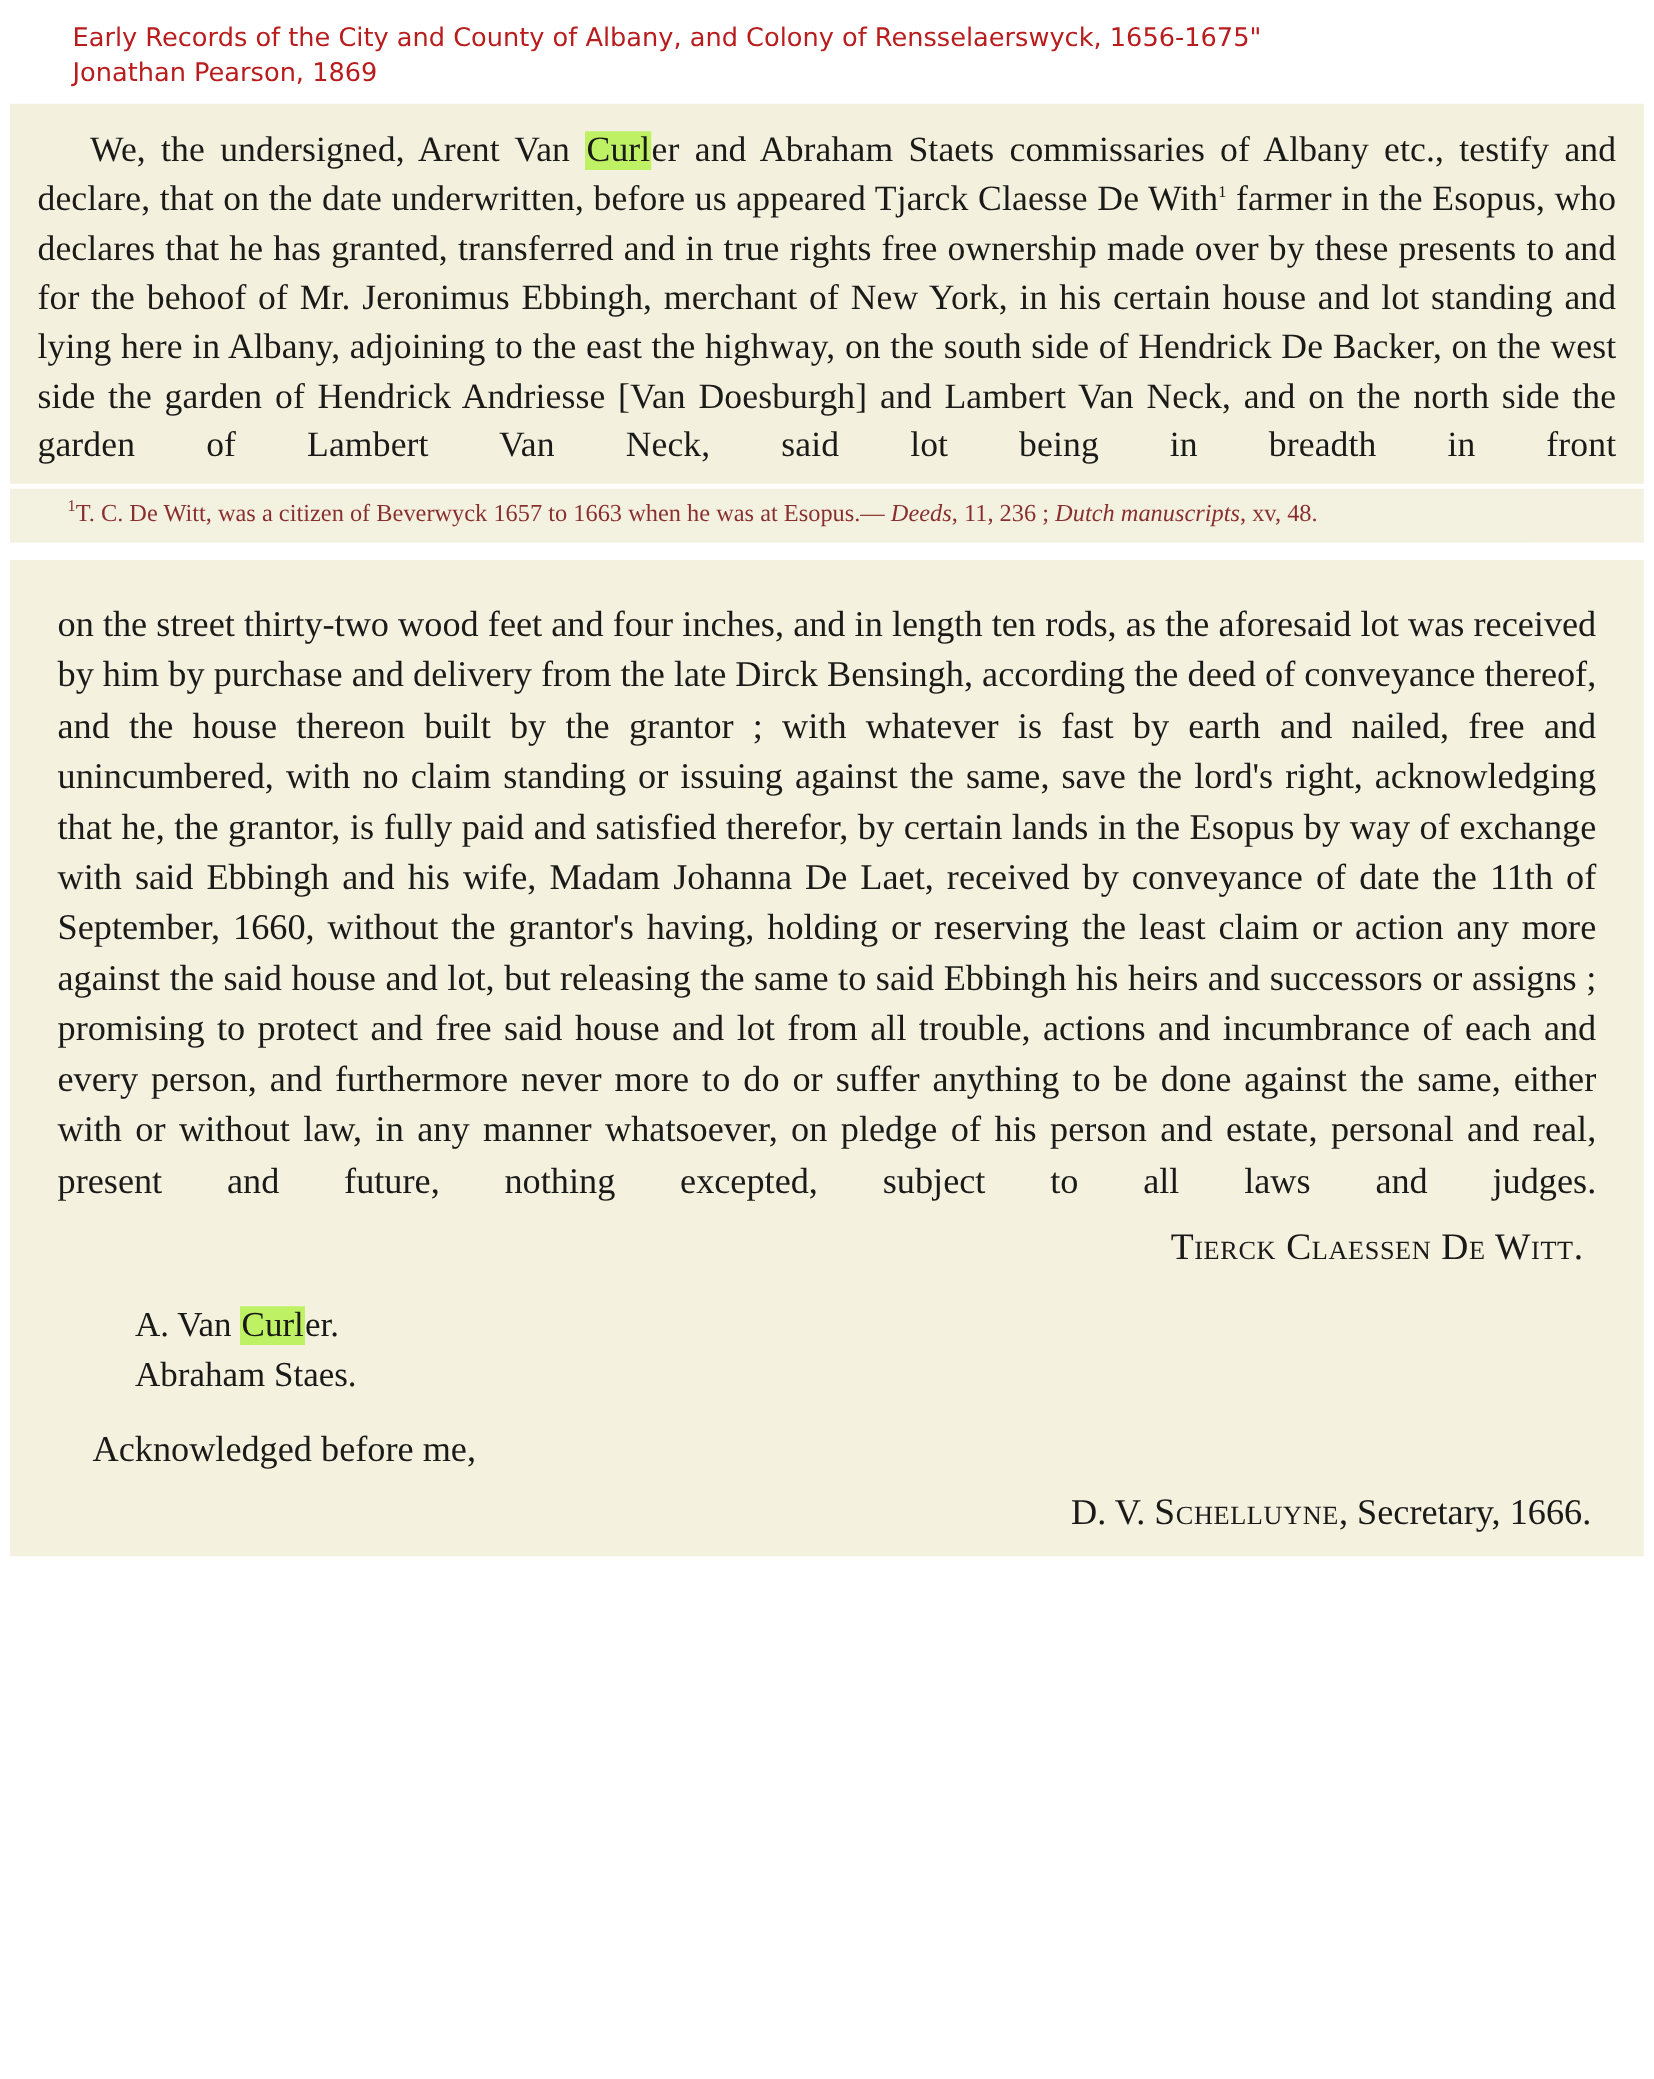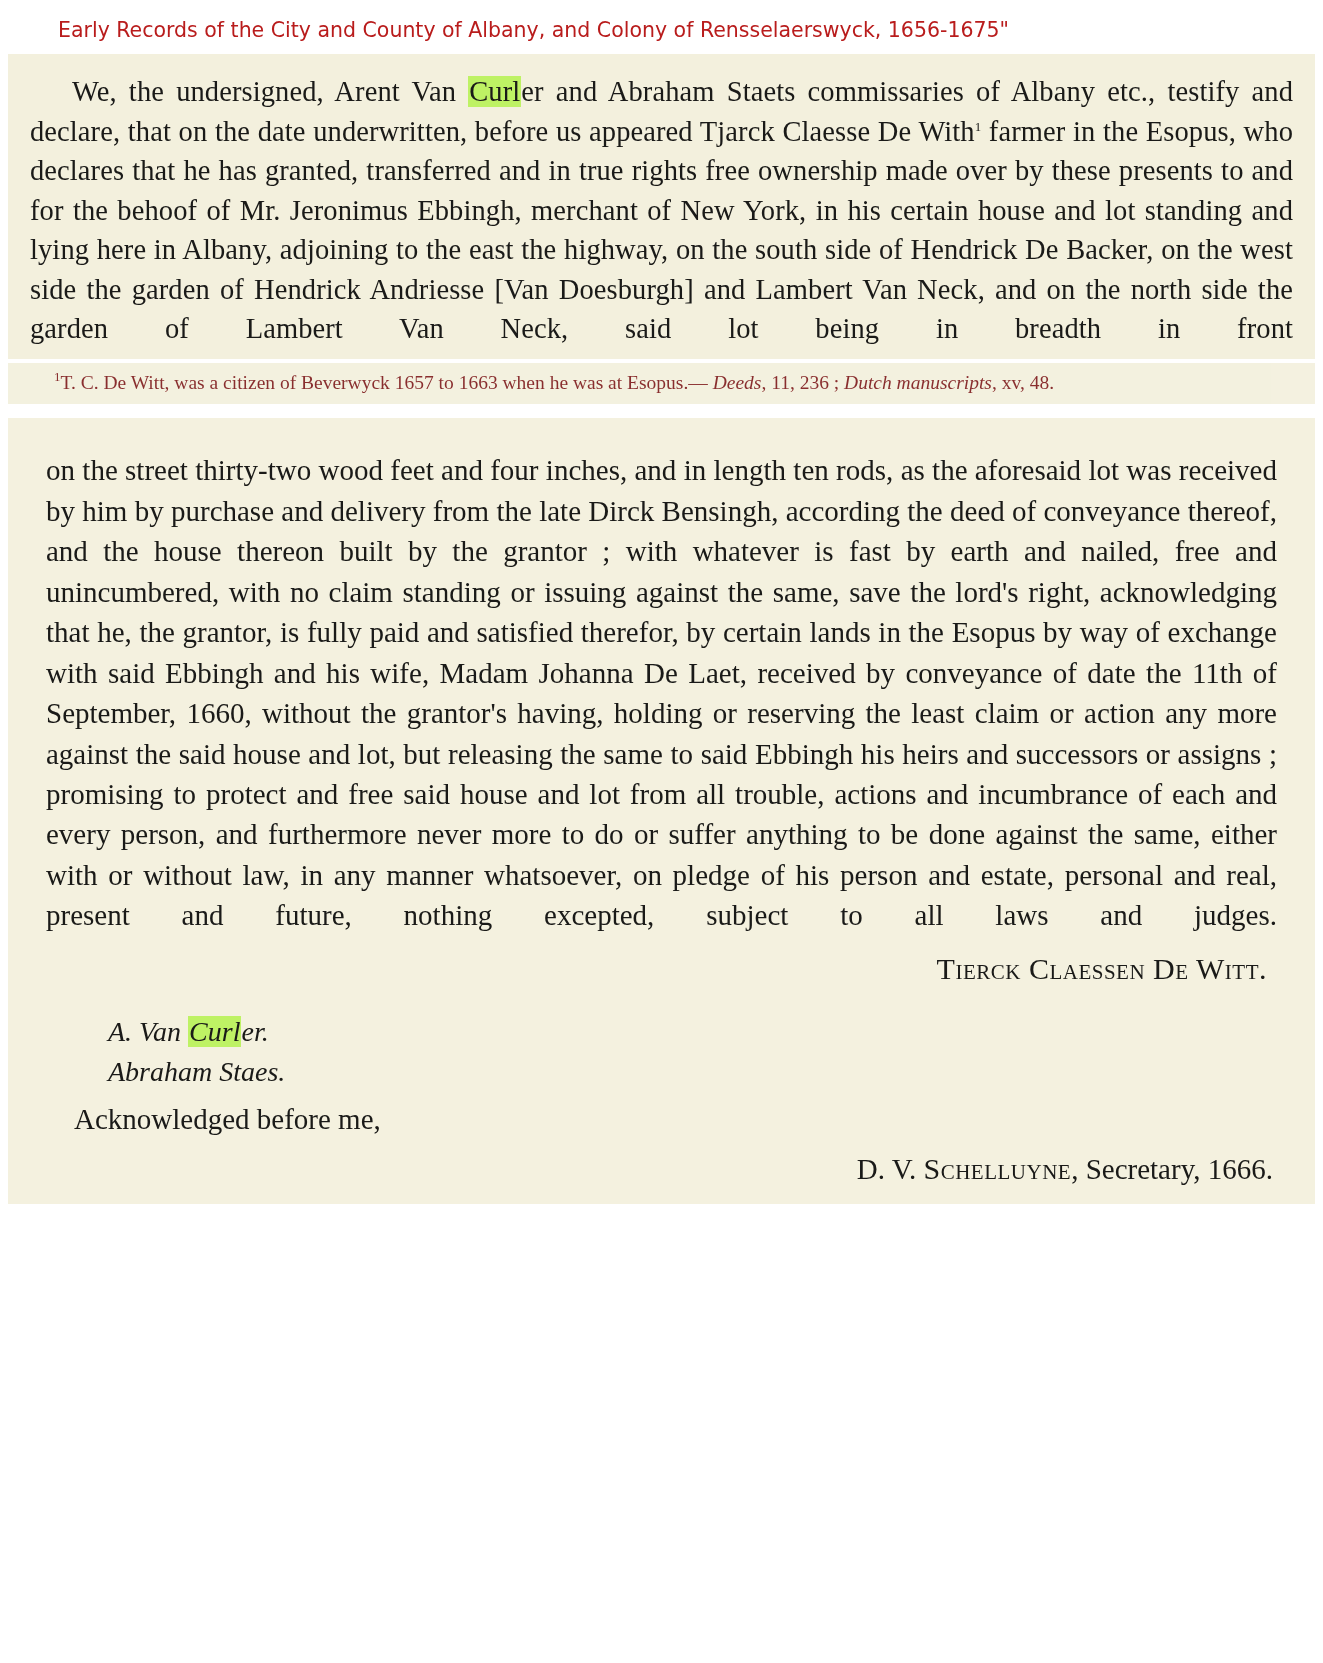--- a/index.html
+++ b/index.html
@@ -101,26 +101,25 @@
     font-family: Liberation Serif, serif;
   }
   .smallcaps {
     font-variant: small-caps;
     font-size: 30px;
     letter-spacing: 0.5px;
   }
   .sig-block {
     margin-top: 26px;
     padding-left: 78px;
-    font-style: italic;
     font-size: 28px;
     line-height: 1.42;
   }
   .ack {
-    margin-top: 12px;
+    margin-top: 23px;
     padding-left: 44px;
     font-size: 29px;
   }
   .final-line {
     margin-top: 16px;
     text-align: right;
     font-size: 29px;
     padding-right: 20px;
   }
 
@@ -139,20 +138,21 @@
     margin: 0 2px;
   }
   .frac .num { display: block; border-bottom: 1.5px solid #1a1a18; padding: 0 2px; }
   .frac .den { display: block; padding: 0 2px; }
 </style>
 </head>
 <body>
 
 <div class="header">
   <div>Early Records of the City and County of Albany, and Colony of Rensselaerswyck, 1656-1675"</div>
+  <div>Jonathan Pearson, 1869</div>
 </div>
 
 <div class="scan block-a">
   <p><span>We, the undersigned, Arent Van </span><span class="hl">Curl</span><span>er and Abraham Staets commissaries of Albany etc., testify and declare, that on the date underwritten, before us appeared Tjarck Claesse De With</span><span class="fn-mark">1</span><span> farmer in the Esopus, who declares that he has granted, transferred and in true rights free ownership made over by these presents to and for the behoof of Mr. Jeronimus Ebbingh, merchant of New York, in his certain house and lot standing and lying here in Albany, adjoining to the east the highway, on the south side of Hendrick De Backer, on the west side the garden of Hendrick Andriesse [Van Doesburgh] and Lambert Van Neck, and on the north side the garden of Lambert Van Neck, said lot being in breadth in front</span></p>
 </div>
 
 <div class="scan block-note">
   <p><span class="fn-mark">1</span><span>T. C. De Witt, was a citizen of Beverwyck 1657 to 1663 when he was at Esopus.— </span><i>Deeds</i><span>, 11, 236 ; </span><i>Dutch manuscripts</i><span>, xv, 48.</span></p>
 </div>
 

